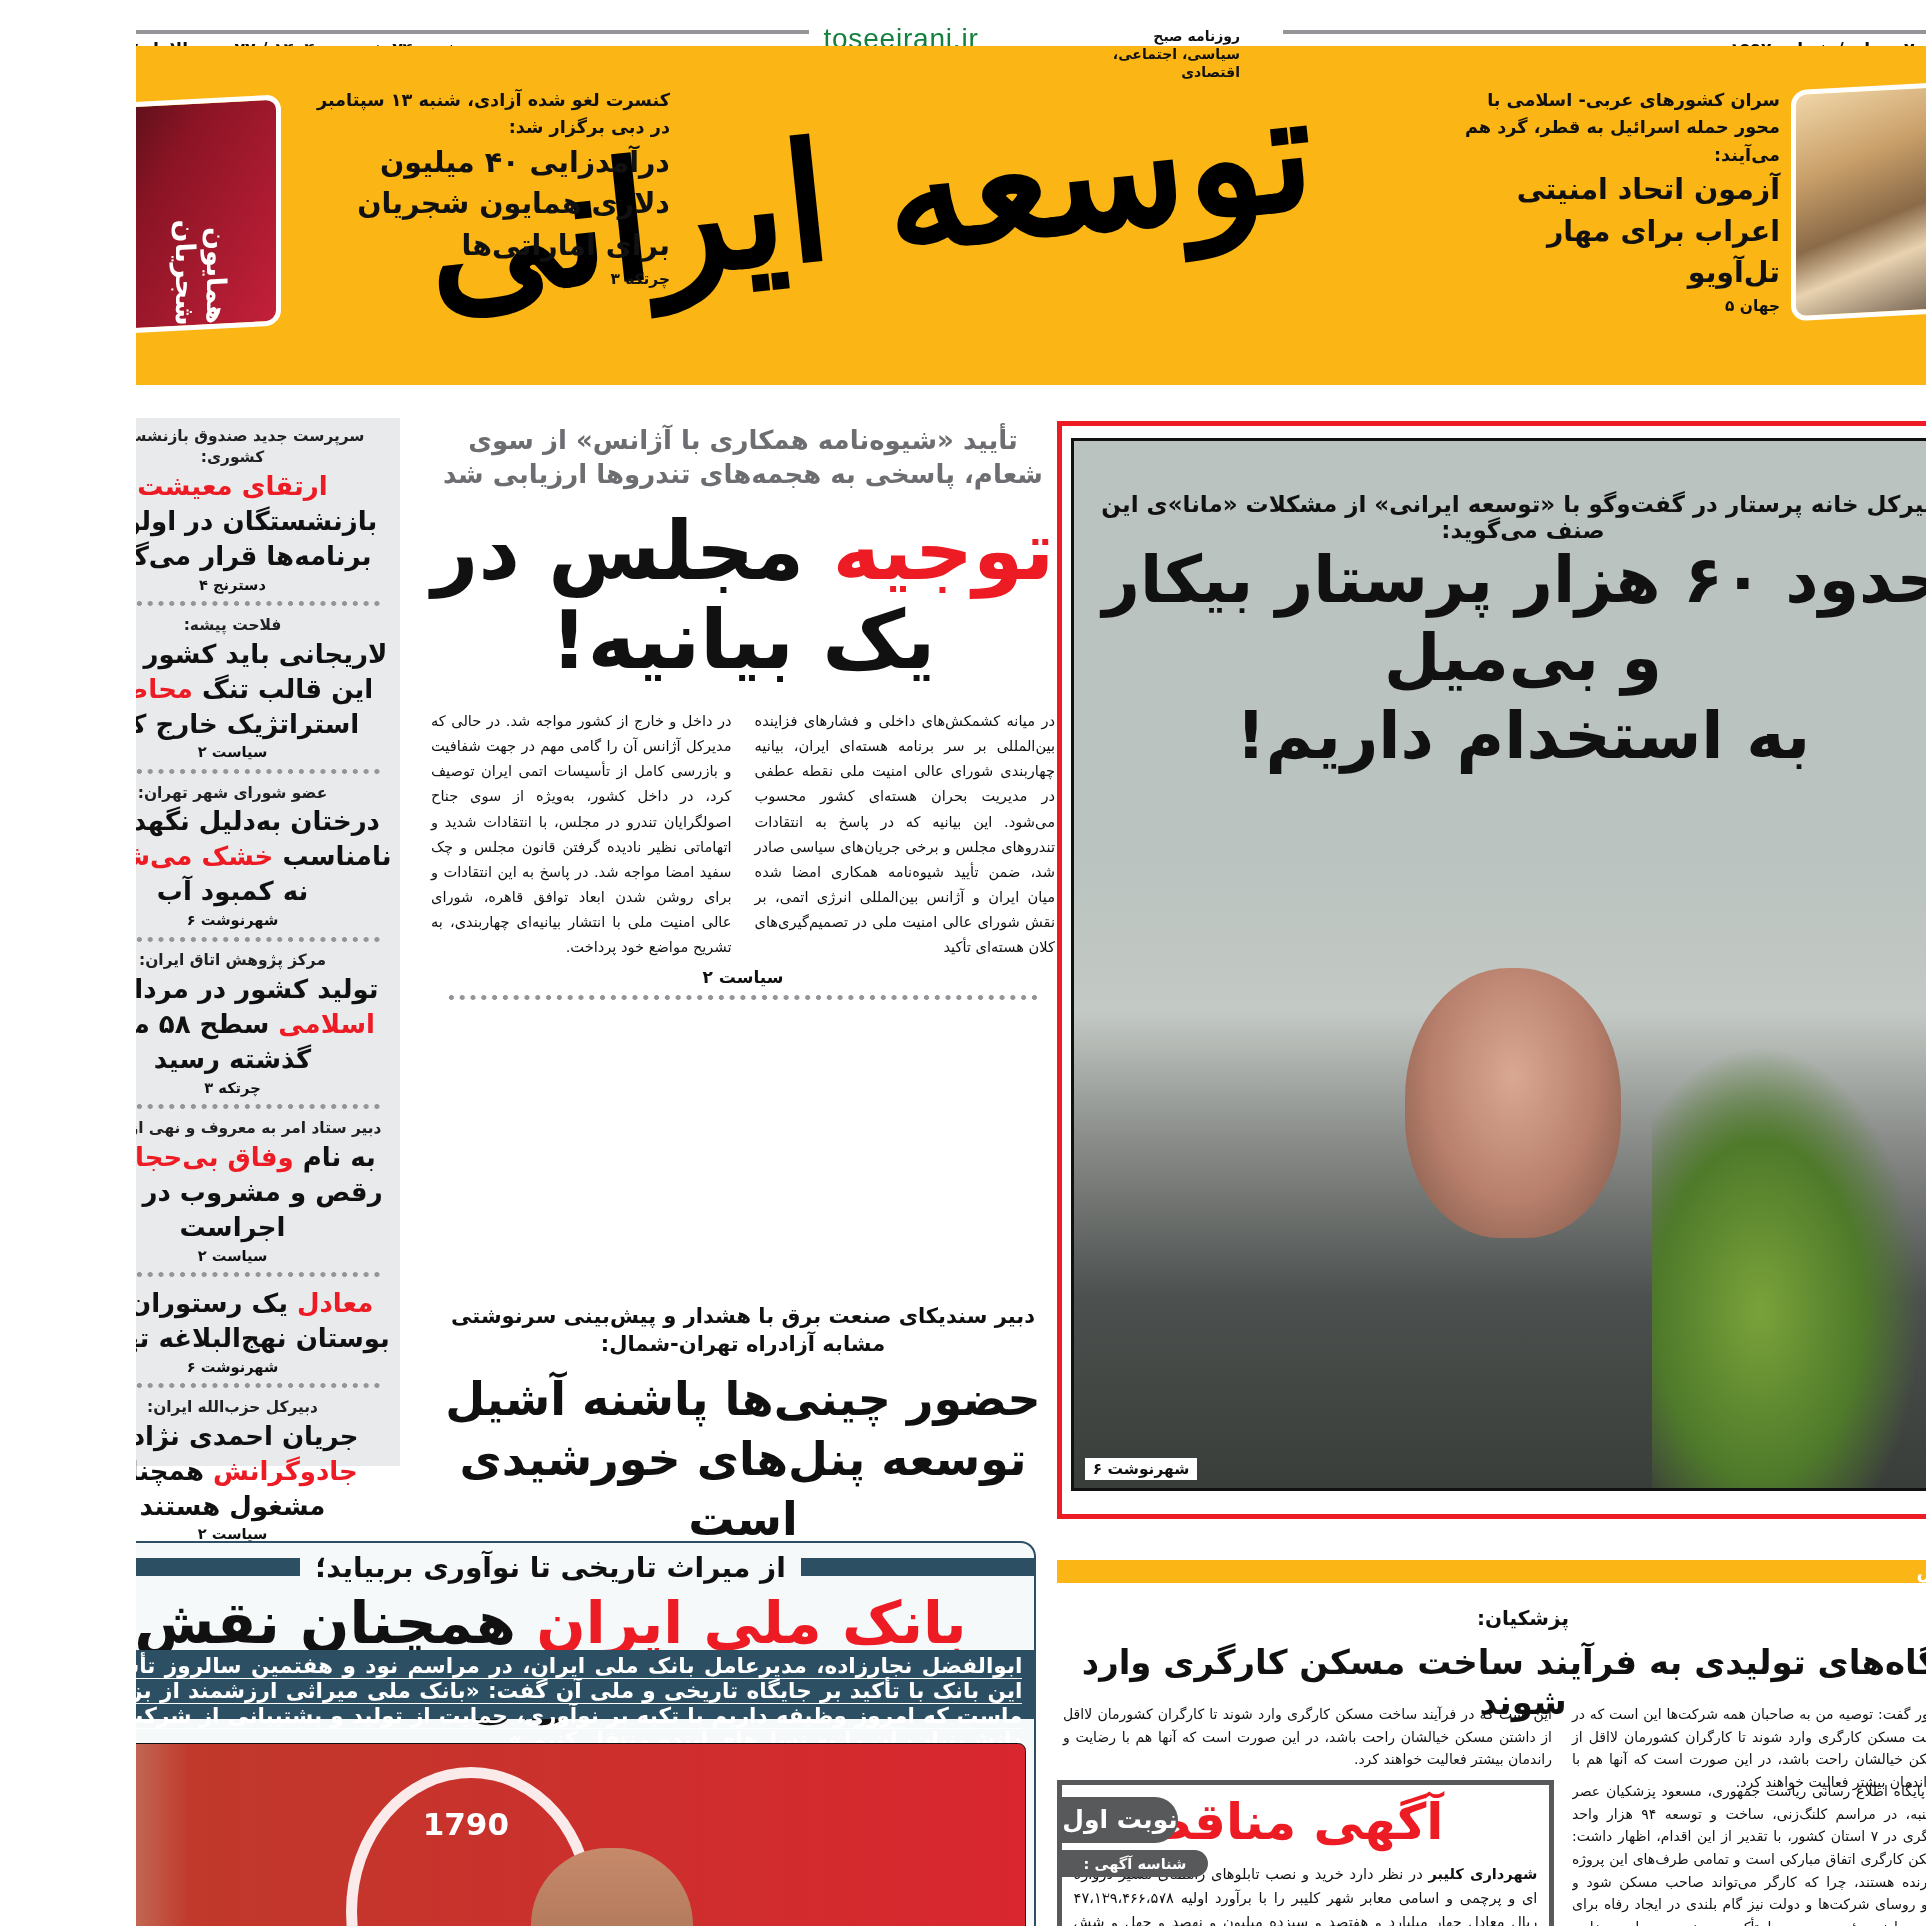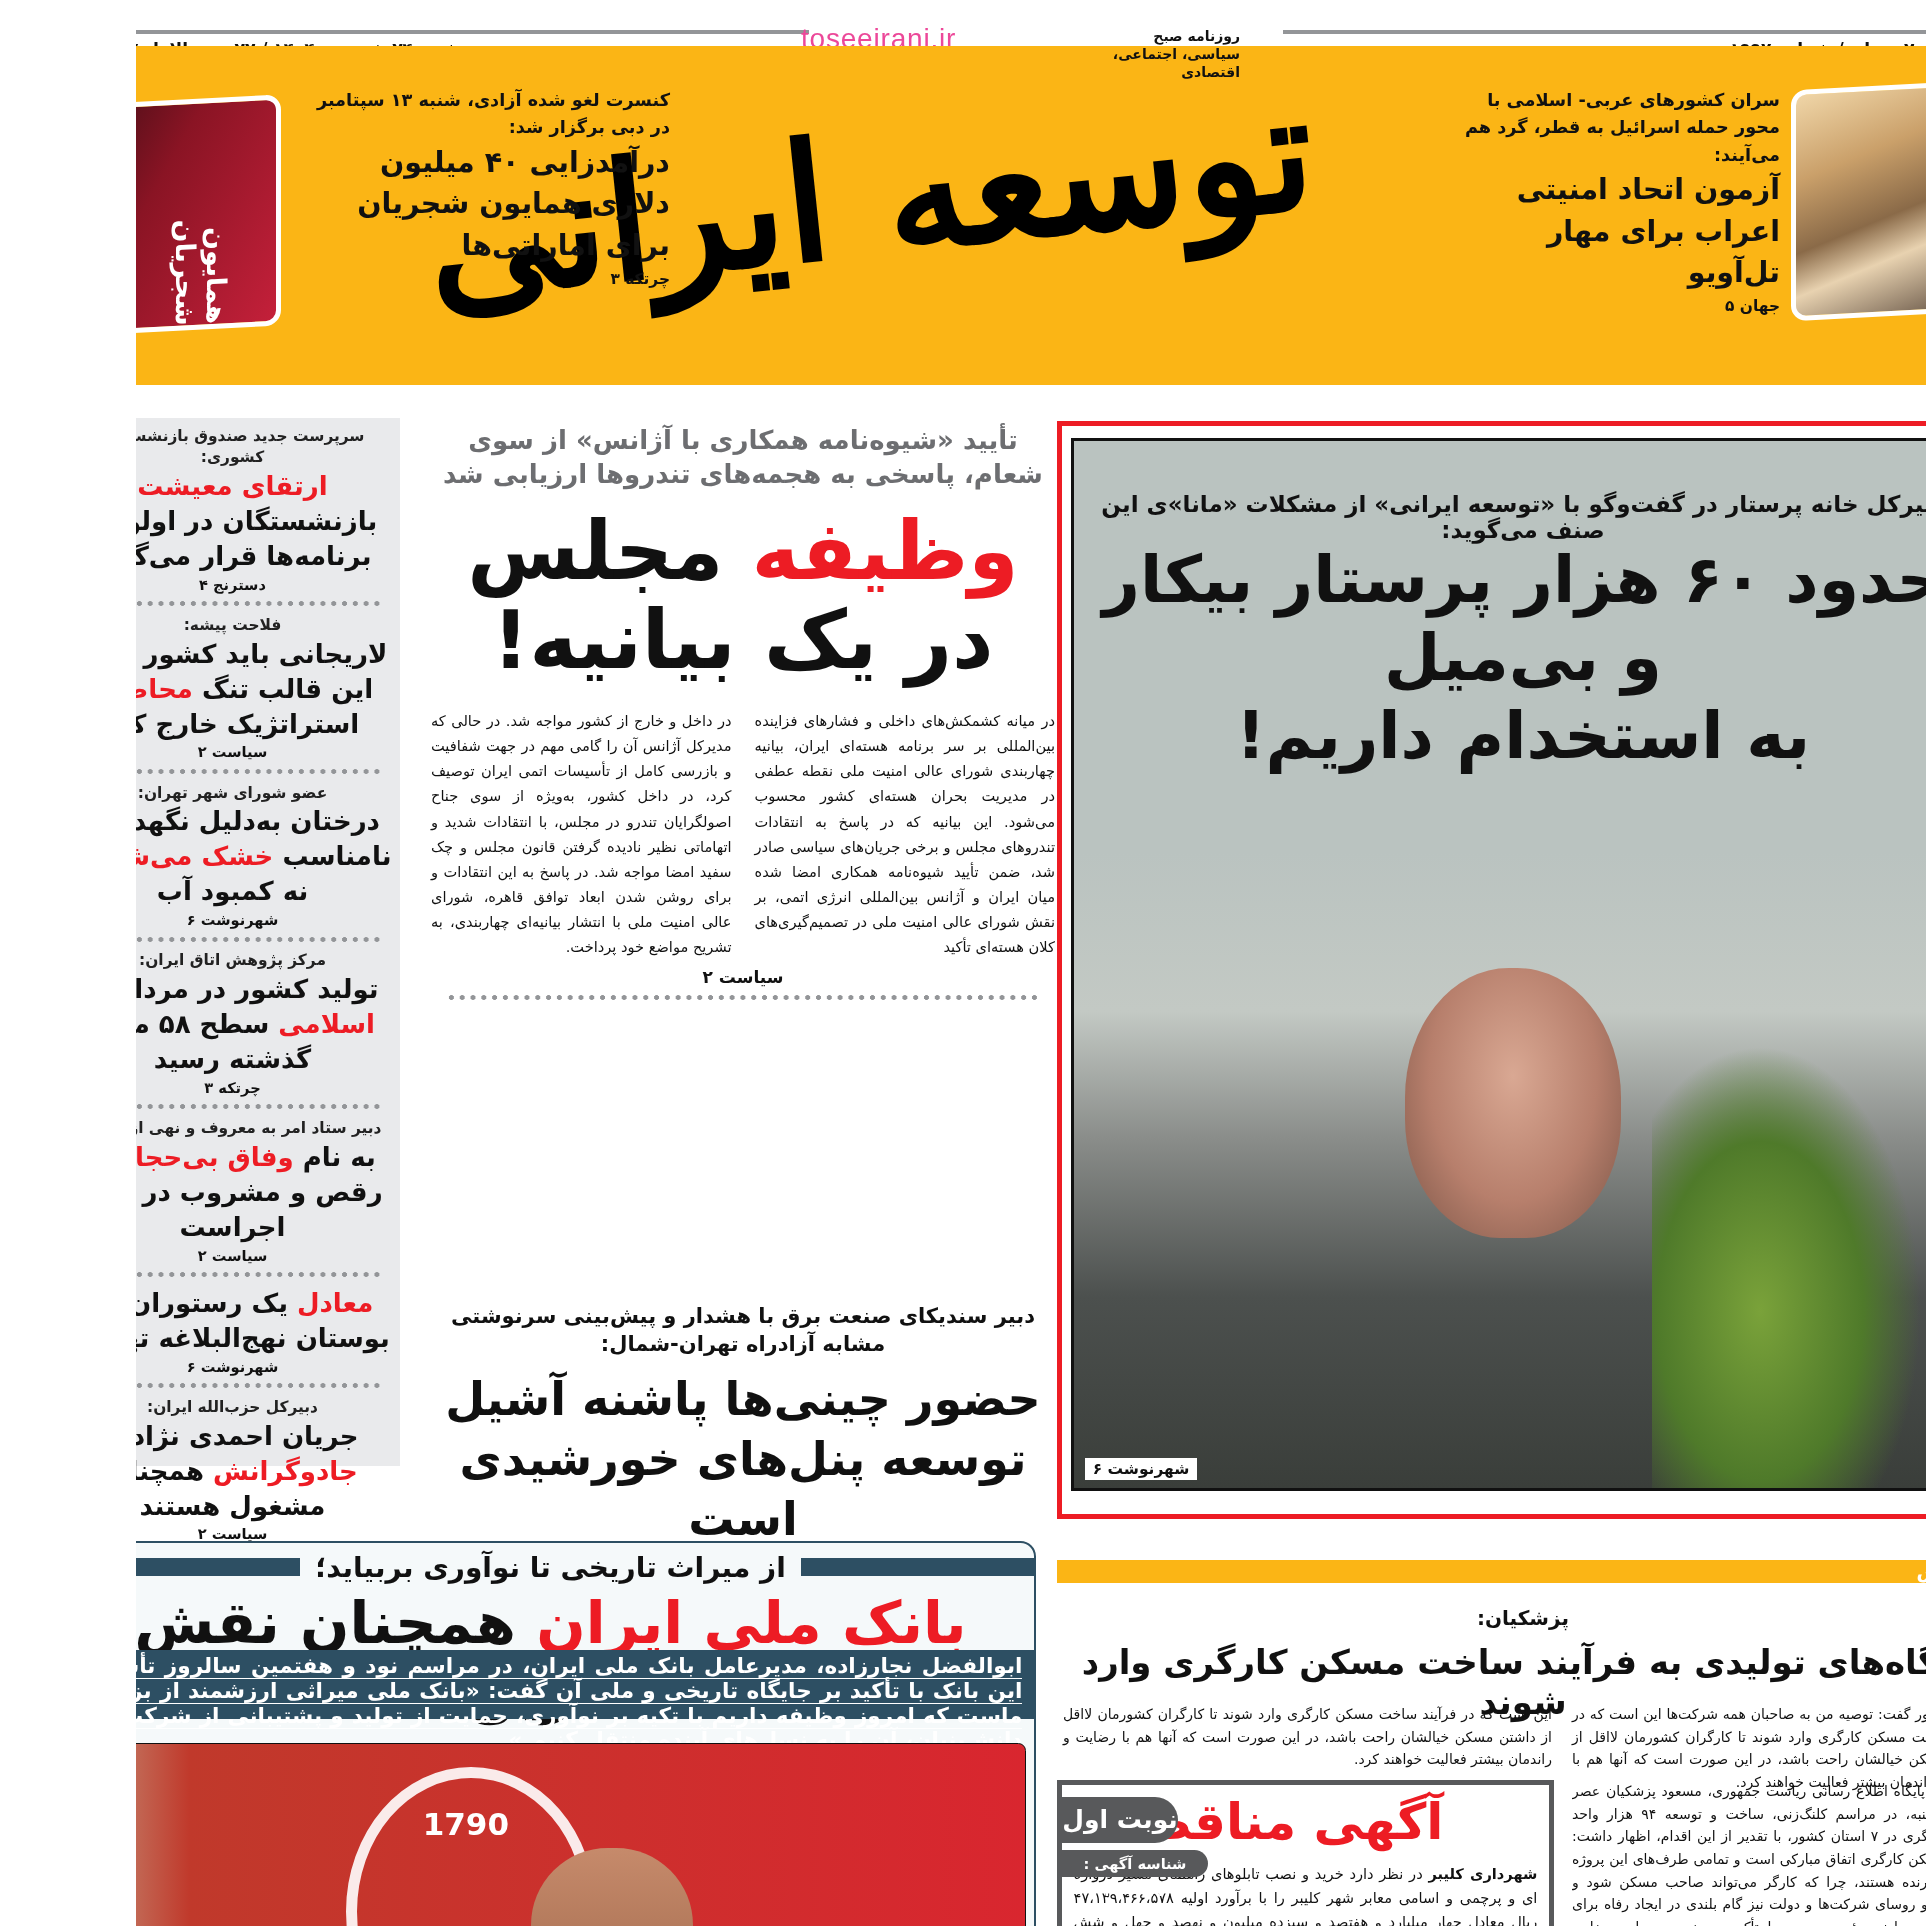--- a/index.html
+++ b/index.html
@@ -5,21 +5,21 @@
 *{box-sizing:border-box;margin:0;padding:0}
 html,body{width:2062px;height:3064px;background:#fff;overflow:hidden}
 body{font-family:"DejaVu Sans",sans-serif;color:#111;position:relative}
 .abs{position:absolute}
 .red{color:#ed1c24}
 
 
 .masthead{left:0;top:0;width:2062px;height:385px}
 .rule-l{left:58px;top:30px;width:751px;height:3.9px;background:#939598}
 .rule-r{left:1283px;top:30px;width:717px;height:3.9px;background:#939598}
-.site{left:801px;top:23px;width:200px;font-size:28px;color:#ec4899;font-family:"Liberation Sans",sans-serif;letter-spacing:0.8px;direction:ltr;text-align:left}
+.site{left:801px;top:23px;width:200px;font-size:28px;color:#15803d;font-family:"Liberation Sans",sans-serif;letter-spacing:0.8px;direction:ltr;text-align:center}
 .dateline{left:58px;top:39px;width:462px;font-size:17px;font-weight:bold;text-align:left}
 .priceline{left:1695px;top:39px;width:304px;font-size:17px;font-weight:bold;text-align:right}
 .yellow-band{left:58px;top:46px;width:1942px;height:339px;background:#fbb515}
 .logo{left:847px;top:7.7px;width:462px;height:378px}
 .logo-text{font-family:"DejaVu Serif",serif;font-size:162px;font-weight:bold;line-height:1;color:#000;transform:rotate(-6deg);white-space:nowrap;text-align:center;width:100%;padding-top:85px}
 .tag{left:1086px;top:27px;width:154px;font-size:14px;font-weight:bold;text-align:right;line-height:1.3}
 .tease{width:285px;text-align:right}
 .tease .kicker{font-size:17.7px;font-weight:bold;line-height:1.55}
 .tease .hed{font-size:28.5px;font-weight:bold;line-height:1.45}
 .tease .ref{font-size:15.4px;font-weight:bold;margin-top:3.9px}
@@ -164,21 +164,21 @@
         <div class="sb-kicker">چند نکته از هفته‌های اول لیگ برتر</div>
         <div class="sb-hed"><span>تنور مسابقات </span><span class="red">داغ</span><span> است</span></div>
         <div class="sb-ref">آدرنالین ۸</div>
       </div>
     </div>
 </div>
 
 <div class="abs mid">
   <div class="kicker">تأیید «شیوه‌نامه همکاری با آژانس» از سوی شعام، پاسخی به هجمه‌های تندروها ارزیابی شد</div>
   <div class="hed">
-    <span class="red">وظیفه</span>
+    <span class="red">توجیه</span>
     <span>مجلس در یک بیانیه!</span>
   </div>
   <div class="body-cols">
     <div class="col">در میانه کشمکش‌های داخلی و فشارهای فزاینده بین‌المللی بر سر برنامه هسته‌ای ایران، بیانیه چهاربندی شورای عالی امنیت ملی نقطه عطفی در مدیریت بحران هسته‌ای کشور محسوب می‌شود. این بیانیه که در پاسخ به انتقادات تندروهای مجلس و برخی جریان‌های سیاسی صادر شد، ضمن تأیید شیوه‌نامه همکاری امضا شده میان ایران و آژانس بین‌المللی انرژی اتمی، بر نقش شورای عالی امنیت ملی در تصمیم‌گیری‌های کلان هسته‌ای تأکید</div>
     <div class="col">در داخل و خارج از کشور مواجه شد. در حالی که مدیرکل آژانس آن را گامی مهم در جهت شفافیت و بازرسی کامل از تأسیسات اتمی ایران توصیف کرد، در داخل کشور، به‌ویژه از سوی جناح اصولگرایان تندرو در مجلس، با انتقادات شدید و اتهاماتی نظیر نادیده گرفتن قانون مجلس و چک سفید امضا مواجه شد. در پاسخ به این انتقادات و برای روشن شدن ابعاد توافق قاهره، شورای عالی امنیت ملی با انتشار بیانیه‌ای چهاربندی، به تشریح مواضع خود پرداخت.</div>
   </div>
   <div class="mid-ref">سیاست ۲</div>
   <div class="dots"></div>
 </div>
 

